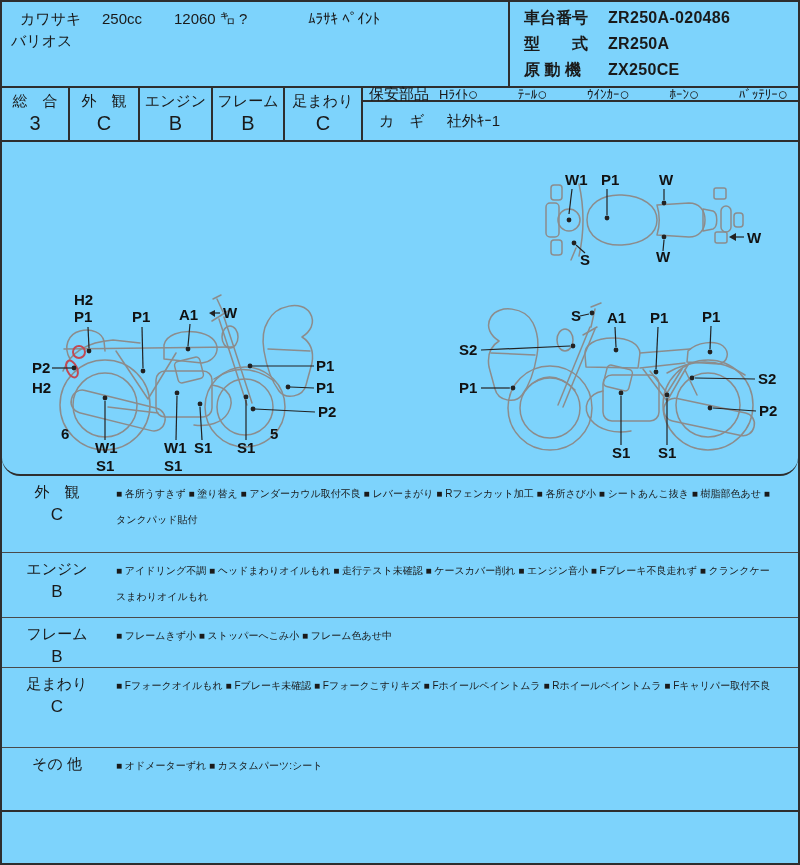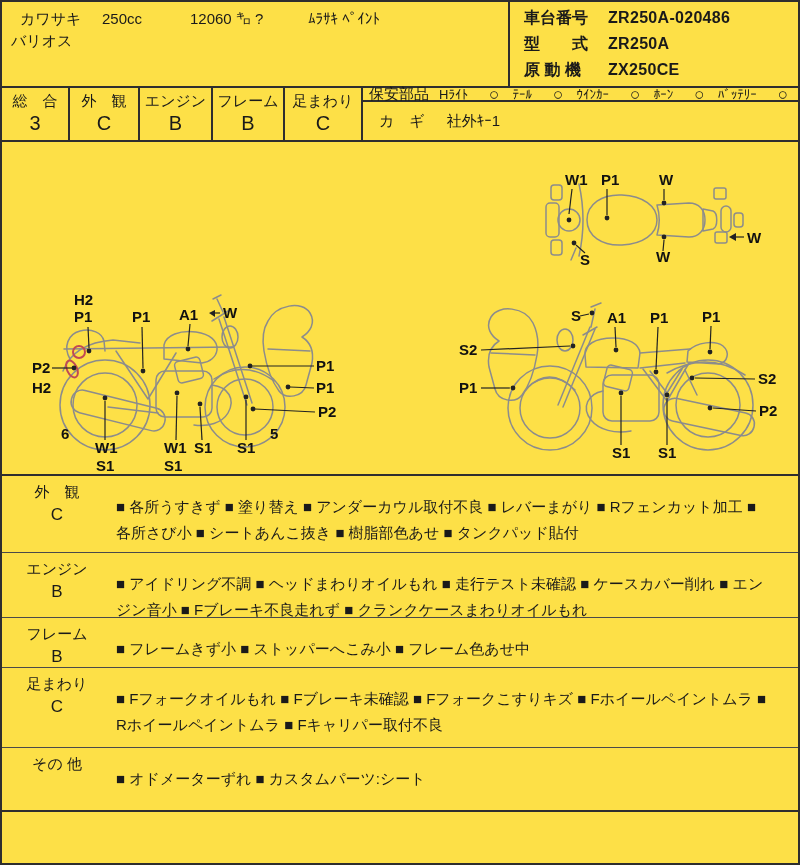--- a/index.html
+++ b/index.html
@@ -1,68 +1,68 @@
 <!DOCTYPE html>
 <html><head>
 <meta charset="utf-8">
 <style>
   * { box-sizing: border-box; margin: 0; padding: 0; }
   html, body { width: 800px; height: 865px; background: #ffffff; }
   body { font-family: "Liberation Sans", sans-serif; color: #1a1a1a; position: relative; }
-  .sheet { position: absolute; inset: 0; border: 2px solid #2e2e2e; background: #fde047; }
+  .sheet { position: absolute; inset: 0; border: 2px solid #2e2e2e; background: #7dd3fc; }
 
   
   .header { position: absolute; top: 0; left: 0; width: 796px; height: 86px; border-bottom: 2px solid #2e2e2e; }
   .header-left { position: absolute; left: 0; top: 0; width: 508px; height: 100%; border-right: 2px solid #2e2e2e; }
   .header-left span { position: absolute; font-size: 15px; white-space: nowrap; }
   .hl-maker { left: 18px; top: 8px; }
   .hl-disp  { left: 100px; top: 8px; }
-  .hl-mile  { left: 188px; top: 8px; }
+  .hl-mile  { left: 172px; top: 8px; }
   .hl-color { left: 306px; top: 8px; }
   .hl-model { left: 9px; top: 30px; font-size: 19px; }
   .header-right { position: absolute; left: 510px; top: 0; right: 0; height: 100%; padding: 6px 0 0 12px; }
   .hr-row { display: flex; align-items: baseline; height: 26px; font-size: 16px; font-weight: bold; }
   .hr-label { width: 84px; white-space: pre; }
   .hr-value { letter-spacing: 0.3px; }
 
   
   .grade-row { position: absolute; top: 86px; left: 0; width: 796px; height: 54px; display: flex; border-bottom: 2px solid #2e2e2e; }
   .grade-cell { border-right: 2px solid #2e2e2e; display: flex; flex-direction: column; align-items: center; padding-top: 4px; }
   .g0 { width: 68px; } .g1 { width: 70px; } .g2 { width: 73px; } .g3 { width: 72px; } .g4 { width: 78px; }
   .grade-label { font-size: 15px; white-space: pre; }
   .grade-value { font-size: 20px; margin-top: 1px; }
   .safety { flex: 1; display: flex; flex-direction: column; }
   .safety-top { height: 14px; border-bottom: 2px solid #2e2e2e; display: flex; align-items: center; padding: 0 10px 0 6px; justify-content: flex-end; }
   .safety-title { font-size: 15px; margin-right: 10px; white-space: nowrap; }
   .safety-items { flex: 1; display: flex; justify-content: space-between; }
-  .safety-item { display: flex; align-items: center; gap: 21px; }
+  .safety-item { display: flex; align-items: center; gap: 0; }
   .safety-name { font-size: 13px; white-space: nowrap; }
   .safety-mark { font-size: 17px; line-height: 1; }
   .safety-bottom { flex: 1; display: flex; align-items: center; padding-left: 16px; font-size: 15px; }
   .key-label { white-space: pre; margin-right: 22px; }
 
   
-  .diagram-box { position: absolute; top: 140px; left: 0; width: 796px; height: 334px; border-bottom: 2px solid #2e2e2e; }
+  .diagram-box { position: absolute; top: 140px; left: 0; width: 796px; height: 334px; border-bottom: 2px solid #2e2e2e; border-radius: 18px; }
   .diagram-box svg { position: absolute; overflow: visible; }
   svg .art { stroke: #8c8c8c; stroke-width: 1.5; fill: none; stroke-linecap: round; stroke-linejoin: round; }
   svg .lead { stroke: #222; stroke-width: 1.2; fill: none; }
   svg .dot { fill: #222; stroke: none; }
   svg .arrow { fill: #222; stroke: none; }
   svg .red { stroke: #c14953; stroke-width: 2; fill: none; }
   svg text { font-family: "Liberation Sans", sans-serif; font-size: 15px; font-weight: 600; fill: #111; }
   #svg-top   { left: 541px; top: 16px;  width: 250px; height: 125px; }
   #svg-left  { left: 16px;  top: 145px; width: 335px; height: 190px; }
   #svg-right { left: 443px; top: 153px; width: 350px; height: 180px; }
 
   
   .section { position: absolute; left: 0; width: 796px; display: flex; border-bottom: 1px solid #4a4a4a; }
   .sec-head { width: 110px; display: flex; flex-direction: column; align-items: center; padding-top: 7px; }
   .sec-label { font-size: 15px; white-space: pre; }
   .sec-grade { font-size: 17px; margin-top: 3px; }
-  .sec-comments { flex: 1; font-size: 15px; line-height: 26px; padding: 18px 24px 0 4px; }
+  .sec-comments { flex: 1; font-size: 10px; line-height: 26px; padding: 5px 24px 0 4px; }
   .row-gaikan { top: 474px; height: 77px; }
   .row-engine { top: 551px; height: 65px; }
   .row-frame  { top: 616px; height: 50px; }
   .row-ashi   { top: 666px; height: 80px; }
   .row-sonota { top: 746px; height: 64px; border-bottom: 2px solid #2e2e2e; }
   .row-empty  { top: 810px; height: 49px; border-bottom: none; }
 </style>
 </head>
 <body>
 

